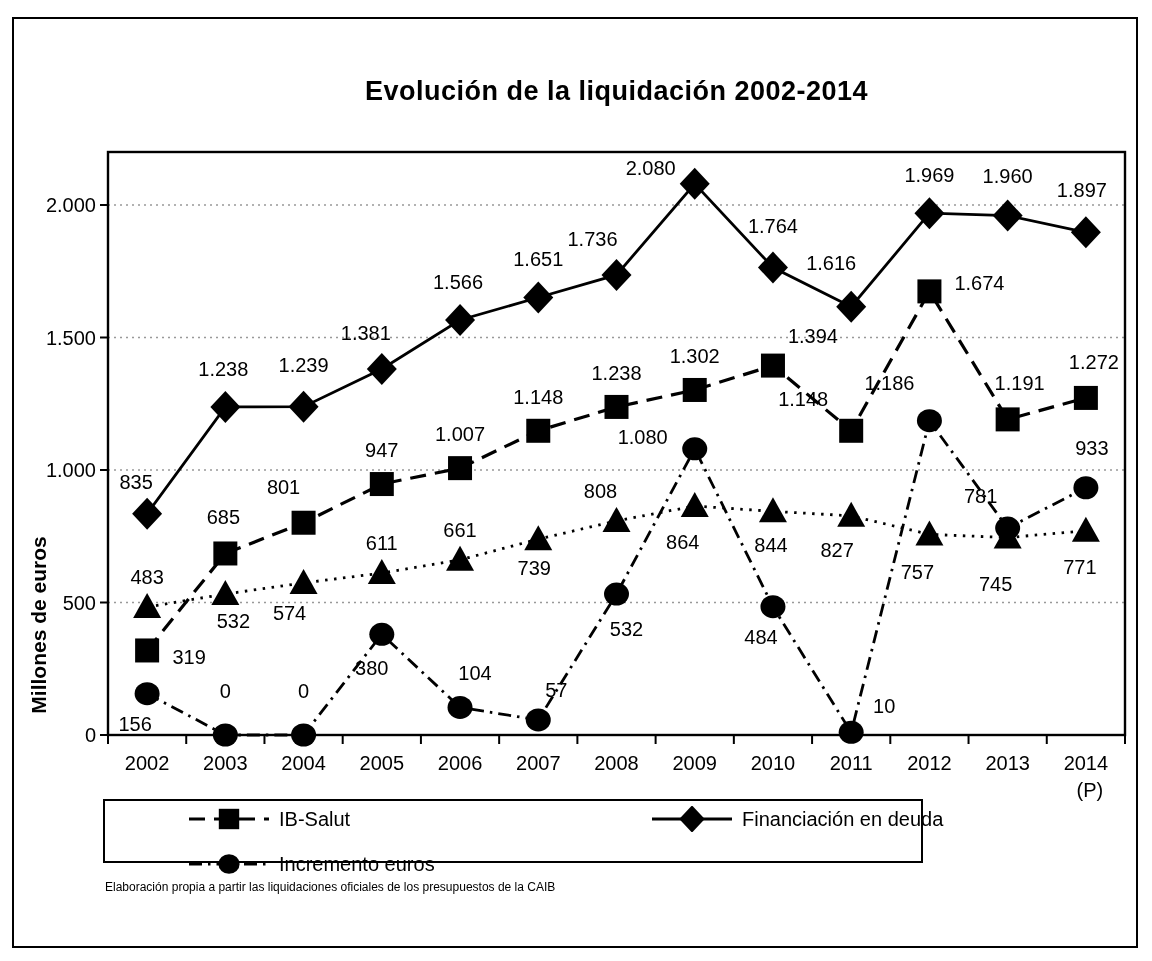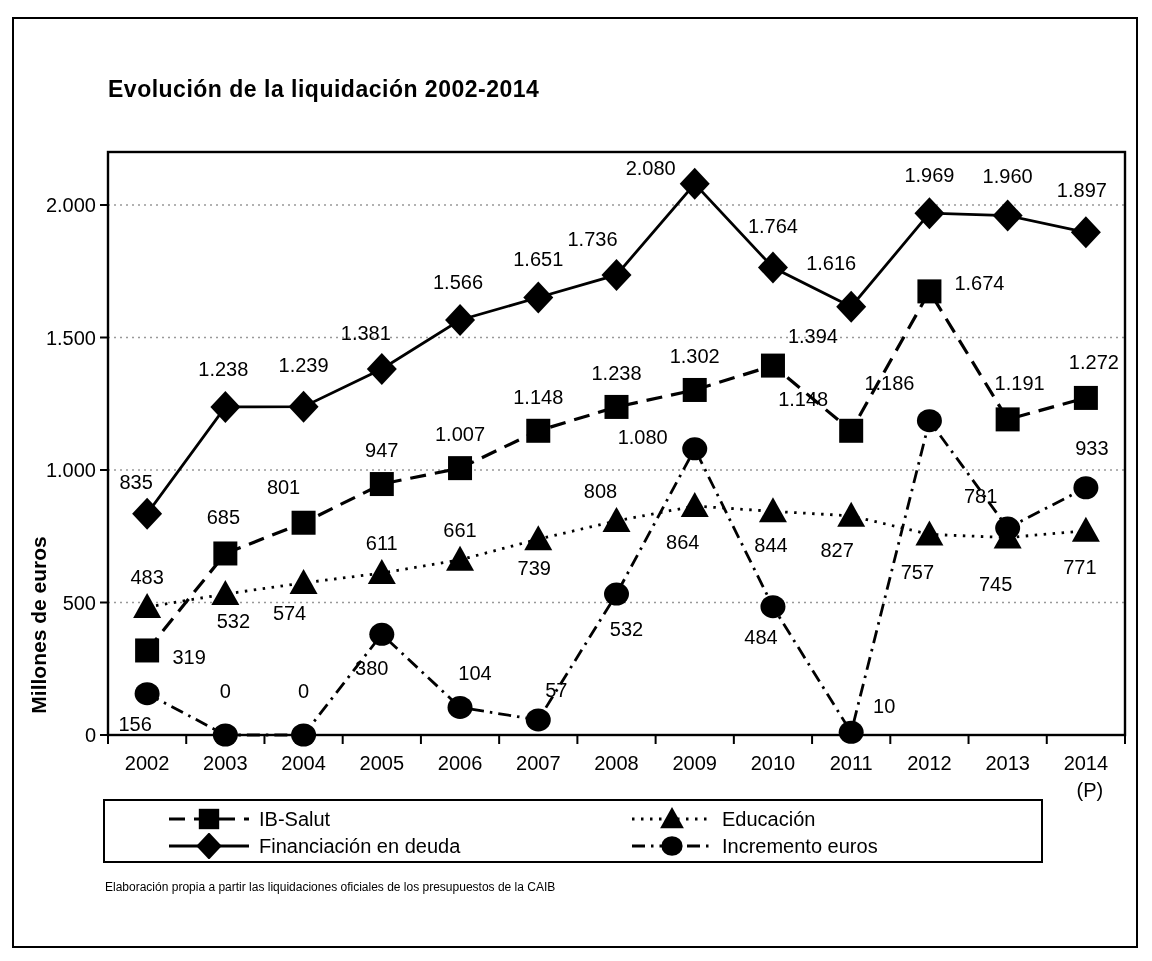--- a/index.html
+++ b/index.html
@@ -1,24 +1,24 @@
 <!DOCTYPE html>
 <html><head>
 <meta charset="utf-8">
 <style>
   html,body{margin:0;padding:0;background:#ffffff;}
   body{width:1152px;height:961px;position:relative;font-family:"Liberation Sans",sans-serif;color:#000;}
   .canvas{position:absolute;inset:0;background:#ffffff;}
   .outer-border{position:absolute;left:12px;top:17px;width:1122px;height:927px;border:2px solid #000;}
-  .chart-title{position:absolute;left:108px;top:76px;width:1017px;text-align:left;
-               font-size:23px;font-weight:bold;letter-spacing:0.5px;}
+  .chart-title{position:absolute;left:108px;top:76px;width:1017px;text-align:center;
+               font-size:27px;font-weight:bold;letter-spacing:0.5px;}
   #plot{position:absolute;left:0;top:0;}
-  .legend{position:absolute;left:103px;top:799px;width:940px;height:64px;border:2px solid #000;
+  .legend{position:absolute;left:103px;top:799px;width:820px;height:64px;border:2px solid #000;
           box-sizing:border-box;display:grid;grid-template-columns:463px auto;
-          padding-left:64px;padding-top:5px;align-content:start;row-gap:1px;}
+          padding-left:84px;padding-top:5px;align-content:start;row-gap:19px;}
   .legend-item{display:flex;align-items:center;height:26px;}
   .legend-item svg{flex:0 0 auto;}
   .legend-label{margin-left:10px;font-size:20px;white-space:nowrap;}
   .caption{position:absolute;left:105px;top:880px;font-size:12px;}
 </style>
 </head>
 <body>
 
 <div class="canvas">
   <div class="outer-border"></div>
@@ -284,27 +284,20 @@
   <div class="legend" id="legend">
       <div class="legend-item">
         <svg width="80" height="26" viewBox="0 0 80 26">
           <line x1="0" y1="13" x2="80" y2="13" stroke="#000000" stroke-width="3.2" stroke-dasharray="16 9"></line>
           <rect x="29.8" y="2.8000000000000007" width="20.4" height="20.4" fill="#000000"></rect>
         </svg>
         <span class="legend-label">IB-Salut</span>
       </div>
       <div class="legend-item">
         <svg width="80" height="26" viewBox="0 0 80 26">
-          <line x1="0" y1="13" x2="80" y2="13" stroke="#000000" stroke-width="2.8" stroke-dasharray="2.5 6.5"></line>
-          <path d="M40,1.0999999999999996 L51.9,22.35 L28.1,22.35 Z" fill="#000000"></path>
-        </svg>
-        <span class="legend-label">Educación</span>
-      </div>
-      <div class="legend-item">
-        <svg width="80" height="26" viewBox="0 0 80 26">
           <line x1="0" y1="13" x2="80" y2="13" stroke="#000000" stroke-width="2.8"></line>
           <path d="M40,-0.5999999999999996 L52.75,13 L40,26.6 L27.25,13 Z" fill="#000000"></path>
         </svg>
         <span class="legend-label">Financiación en deuda</span>
       </div>
       <div class="legend-item">
         <svg width="80" height="26" viewBox="0 0 80 26">
           <line x1="0" y1="13" x2="80" y2="13" stroke="#000000" stroke-width="2.8" stroke-dasharray="13 6 2.5 6"></line>
           <ellipse cx="40" cy="13" rx="10.625" ry="9.775" fill="#000000"></ellipse>
         </svg>

